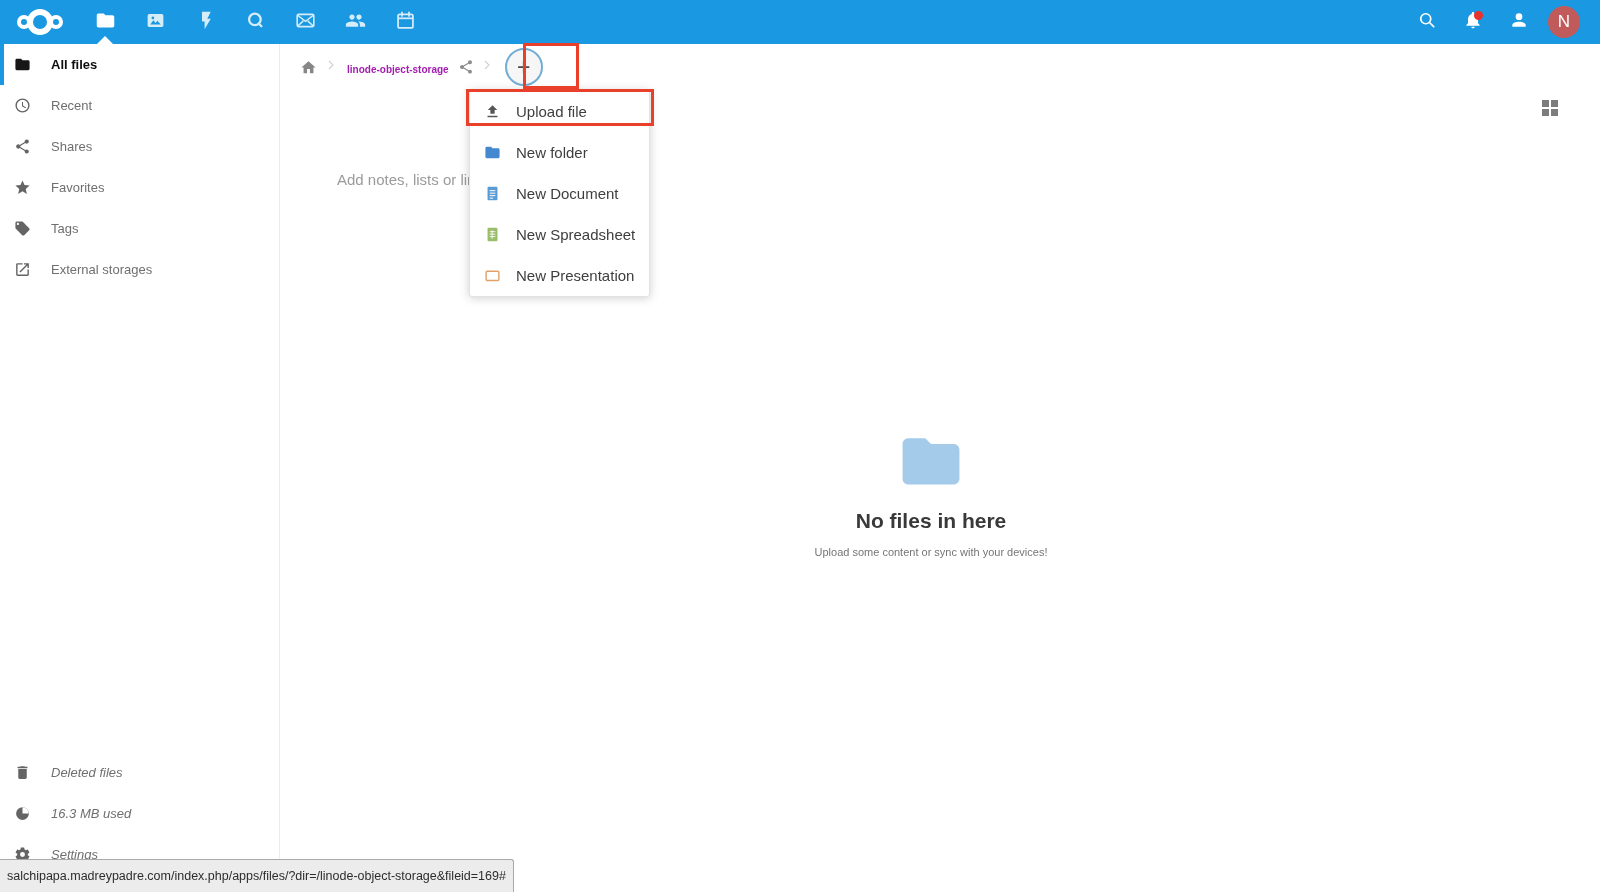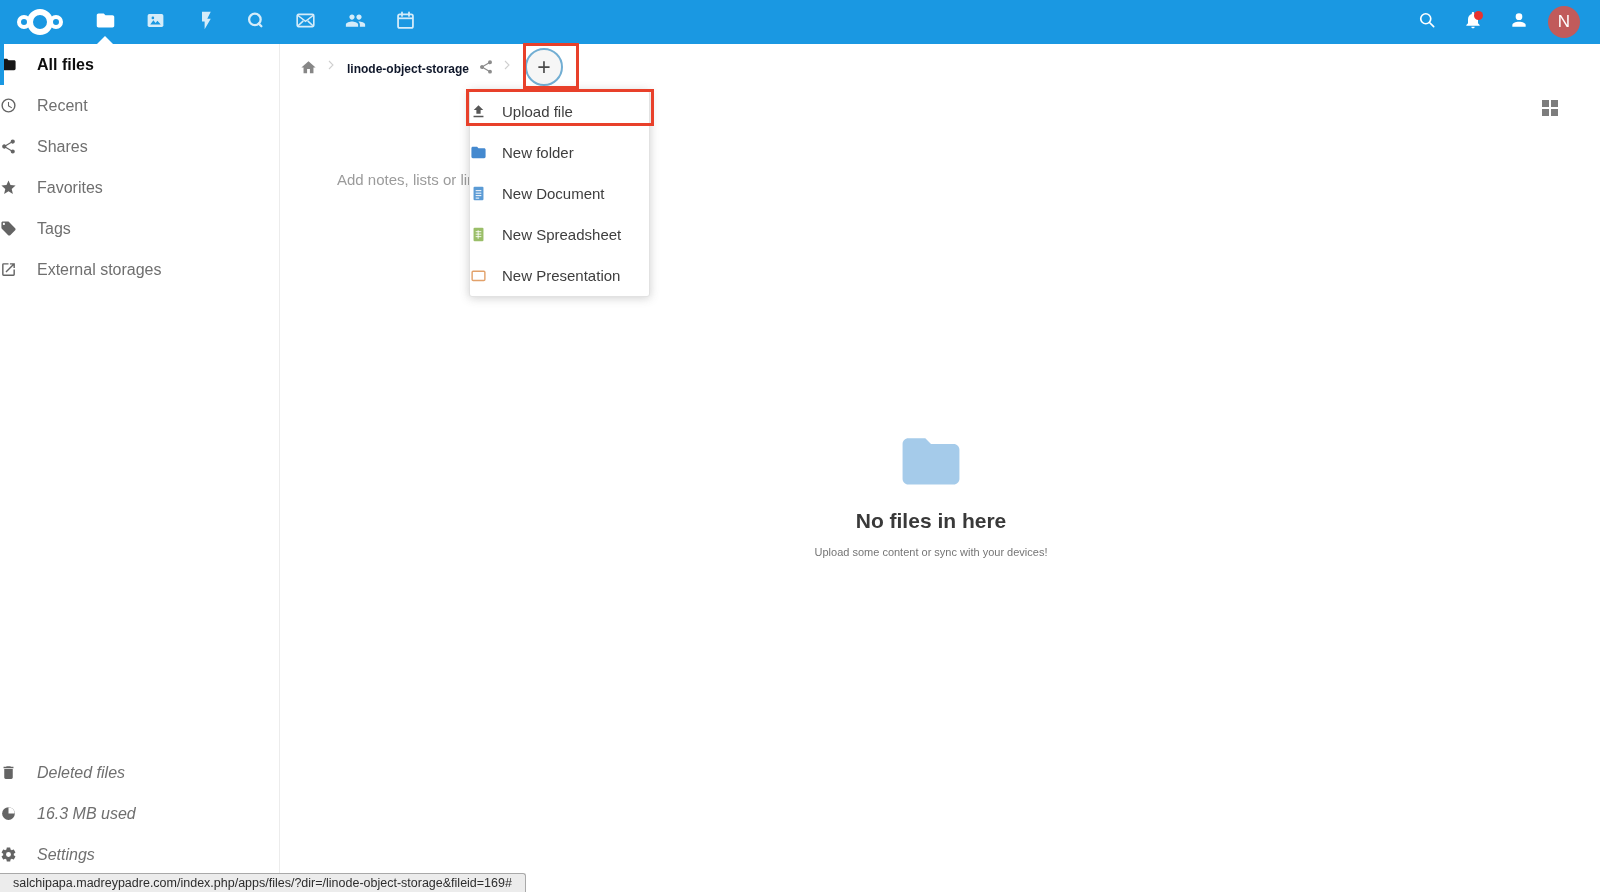--- a/index.html
+++ b/index.html
@@ -40,36 +40,36 @@
     display:flex; align-items:center; justify-content:center; font-size:17px;
     margin:0 20px 0 6px; cursor:pointer;
   }
 
   
   .sidebar {
     position:absolute; top:44px; left:0; width:280px; bottom:0;
     background:#fff; border-right:1px solid #ececec; z-index:10;
   }
   .nav-item {
-    height:41px; display:flex; align-items:center; 
-    color:#6f6f6f; font-size:16px; position:relative; cursor:pointer; white-space:nowrap;
+    height:41px; display:flex; align-items:center; padding-left:14px;
+    color:#6f6f6f; font-size:13px; position:relative; cursor:pointer; white-space:nowrap;
   }
   .nav-item svg { width:17px; height:17px; margin-right:20px; fill:#646464; flex:none; }
   .nav-item.active { color:#0d0d0d; font-weight:bold; }
   .nav-item.active svg { fill:#161616; }
   .nav-item.active .active-bar { position:absolute; left:0; top:0; bottom:0; width:4px; background:#1a98e2; }
   .sidebar-bottom { position:absolute; left:0; top:708px; width:100%;font-style:italic; }
 
   
   .main { position:absolute; top:44px; left:280px; right:0; bottom:0; background:#fff; }
   .controls { position:absolute; top:0; left:0; right:0; height:46px; display:flex; align-items:center; padding-left:13px; }
   .crumb-btn { width:30px; height:44px; display:flex; align-items:center; justify-content:center; cursor:pointer; }
   .crumb-btn svg { width:17px; height:17px; fill:#878787; }
   .crumb-chev svg { width:16px; height:16px; }
-  .crumb-name { font-weight:bold; color:#0f172a; font-size:12px; margin:4px 4px 0 8px; cursor:pointer; }
+  .crumb-name { font-weight:bold; color:#a21caf; font-size:10px; margin:4px 4px 0 8px; cursor:pointer; }
   .share-btn { width:26px; height:44px; display:flex; align-items:center; justify-content:center; cursor:pointer; }
   .share-btn svg { width:16px; height:16px; fill:#8c8c8c; }
   .new-btn {
     width:38px; height:38px; border-radius:50%; border:2px solid #72aed3; background:#f6f6f6;
     display:flex; align-items:center; justify-content:center; margin-left:10px; cursor:pointer;
     color:#4a4a4a; font-size:23px; line-height:1; font-weight:normal;
   }
   .grid-toggle {
     position:absolute; top:56px; right:42px; width:16px; height:16px;
     display:grid; grid-template-columns:7px 7px; grid-template-rows:7px 7px; gap:2px; cursor:pointer;
@@ -83,34 +83,34 @@
   .empty-folder svg { width:58px; height:48px; }
   .empty-title { font-size:21px; color:#393939; font-weight:bold; margin:20px 0 0; }
   .empty-sub { font-size:11px; color:#757575; margin:13px 0 0; }
 
   
   .popover {
     position:absolute; left:469px; top:90px; width:181px; z-index:60;
     background:#fff; border:1px solid #e2e2e2; border-radius:3px;
     box-shadow:0 1px 10px rgba(80,80,80,.28);
   }
-  .menu-item { height:41px; display:flex; align-items:center; font-size:15px; color:#3e3e3e; cursor:pointer; white-space:nowrap; }
+  .menu-item { height:41px; display:flex; align-items:center; padding-left:14px; font-size:15px; color:#3e3e3e; cursor:pointer; white-space:nowrap; }
   .menu-item .mi { width:17px; height:17px; margin-right:15px; flex:none; display:flex; }
   .menu-item svg { width:17px; height:17px; }
 
   
   .hl { position:absolute; border:3px solid #e8402a; z-index:70; pointer-events:none; }
   .hl-new-btn { left:523px; top:43px; width:56px; height:46px; }
   .hl-upload  { left:466px; top:89px; width:188px; height:37px; }
 
   
   .status-tip {
-    position:absolute; left:0; bottom:0; height:19px; z-index:80;
+    position:absolute; left:0; bottom:0; height:33px; z-index:80;
     background:#ececec; border:1px solid #a9a9a9; border-left:none; border-bottom:none;
-    border-top-right-radius:3px; padding:0 13px; display:flex; align-items:center;
+    border-top-right-radius:3px; padding:0 7px; display:flex; align-items:center;
     font-size:12.5px; color:#2d2d2d; white-space:nowrap;
   }
 </style>
 </head>
 <body>
 
 <header class="topbar">
   <div class="logo">
     <div class="logo-circles">
       <div class="lc small"></div>

